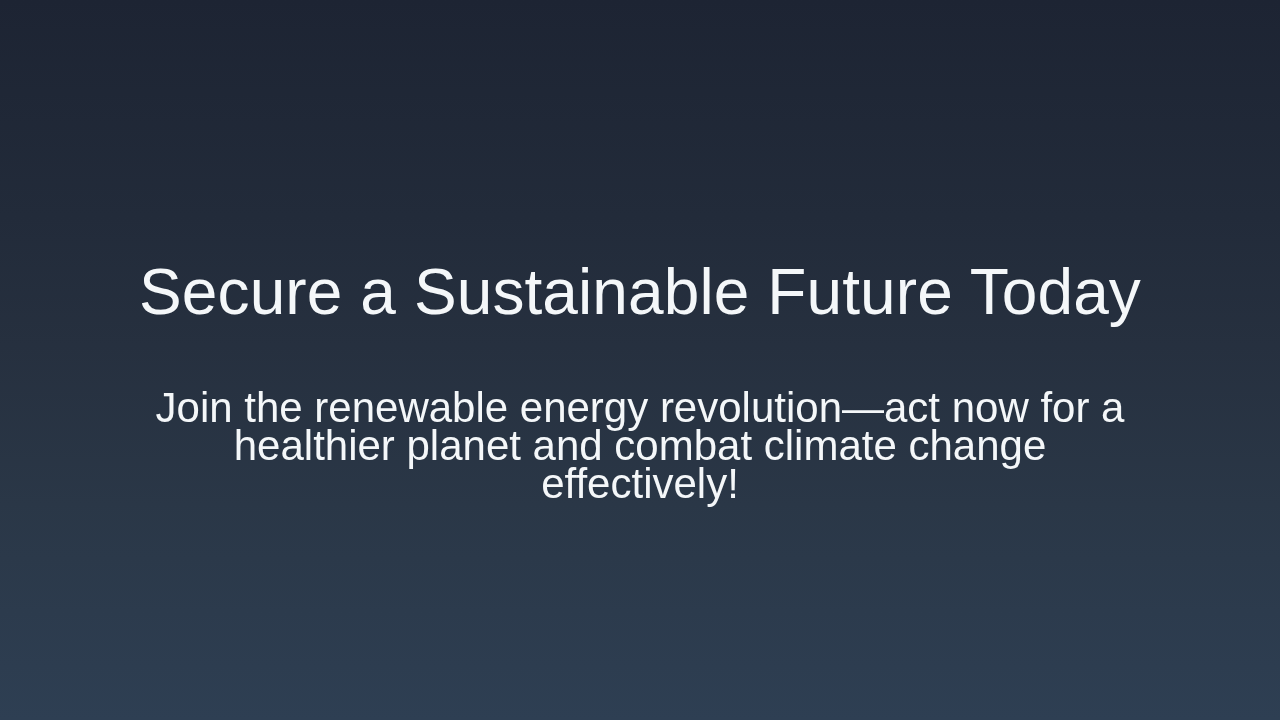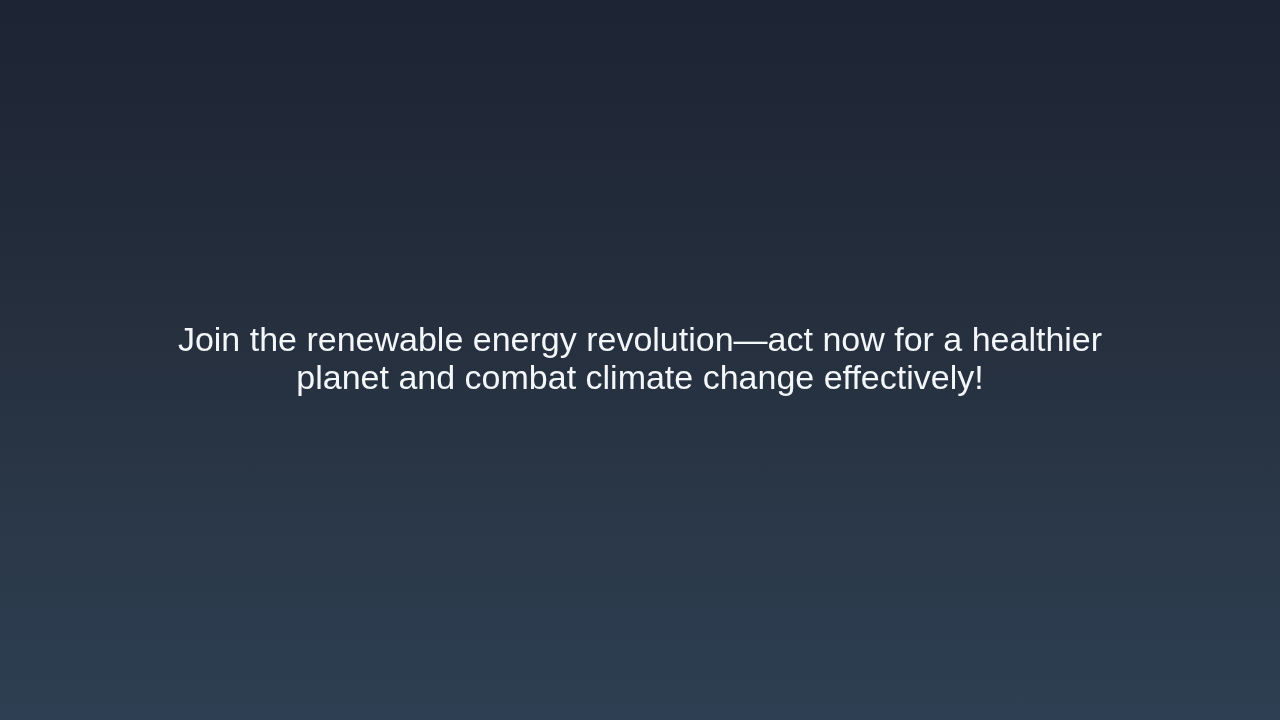--- a/index.html
+++ b/index.html
@@ -45,28 +45,29 @@
     letter-spacing: 0.1px;
     color: #f4f7f9;
     text-align: center;
     white-space: nowrap;
   }
 
   #slide-subtitle {
     margin: 0;
     margin-top: 62px;
     max-width: 990px;
-    font-size: 34px;
+    font-size: 42px;
     font-weight: 400;
     line-height: 38px;
     letter-spacing: 0px;
     color: #f4f7f9;
     text-align: center;
   }
 </style>
 </head>
 <body>
 
 <div id="slide">
   <div id="slide-content">
+    <h1 id="slide-title">Secure a Sustainable Future Today</h1>
     <p id="slide-subtitle">Join the renewable energy revolution—act now for a healthier planet and combat climate change effectively!</p>
   </div>
 </div>
 
 </body></html>

